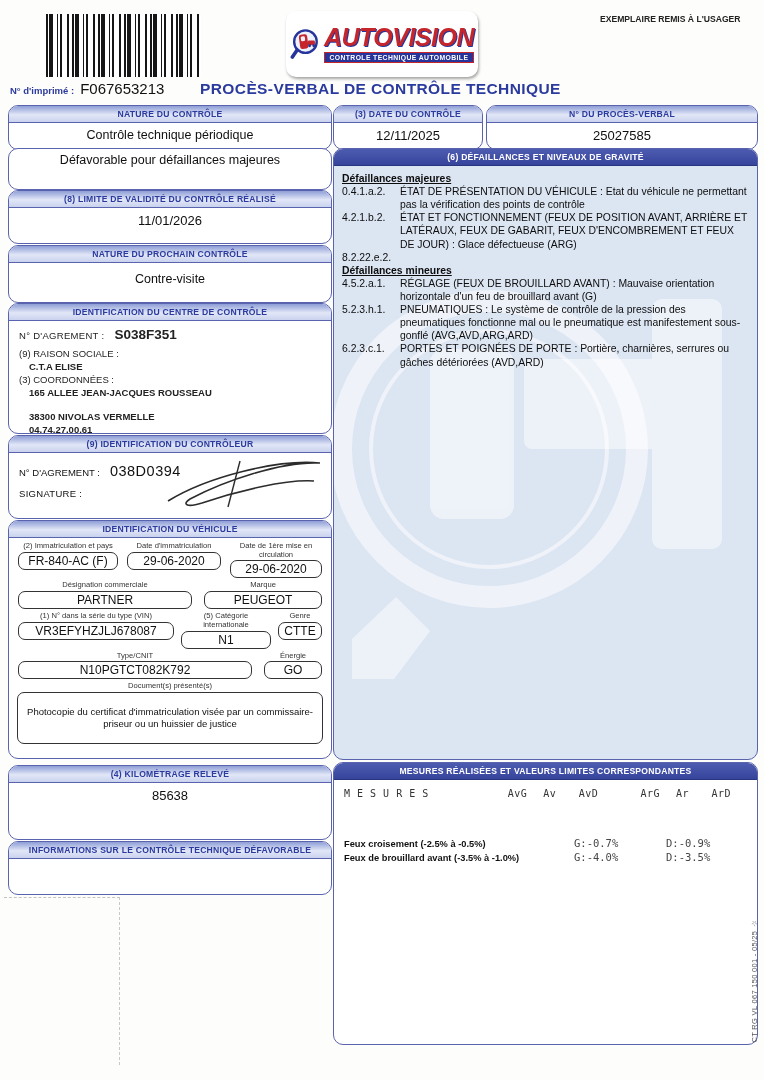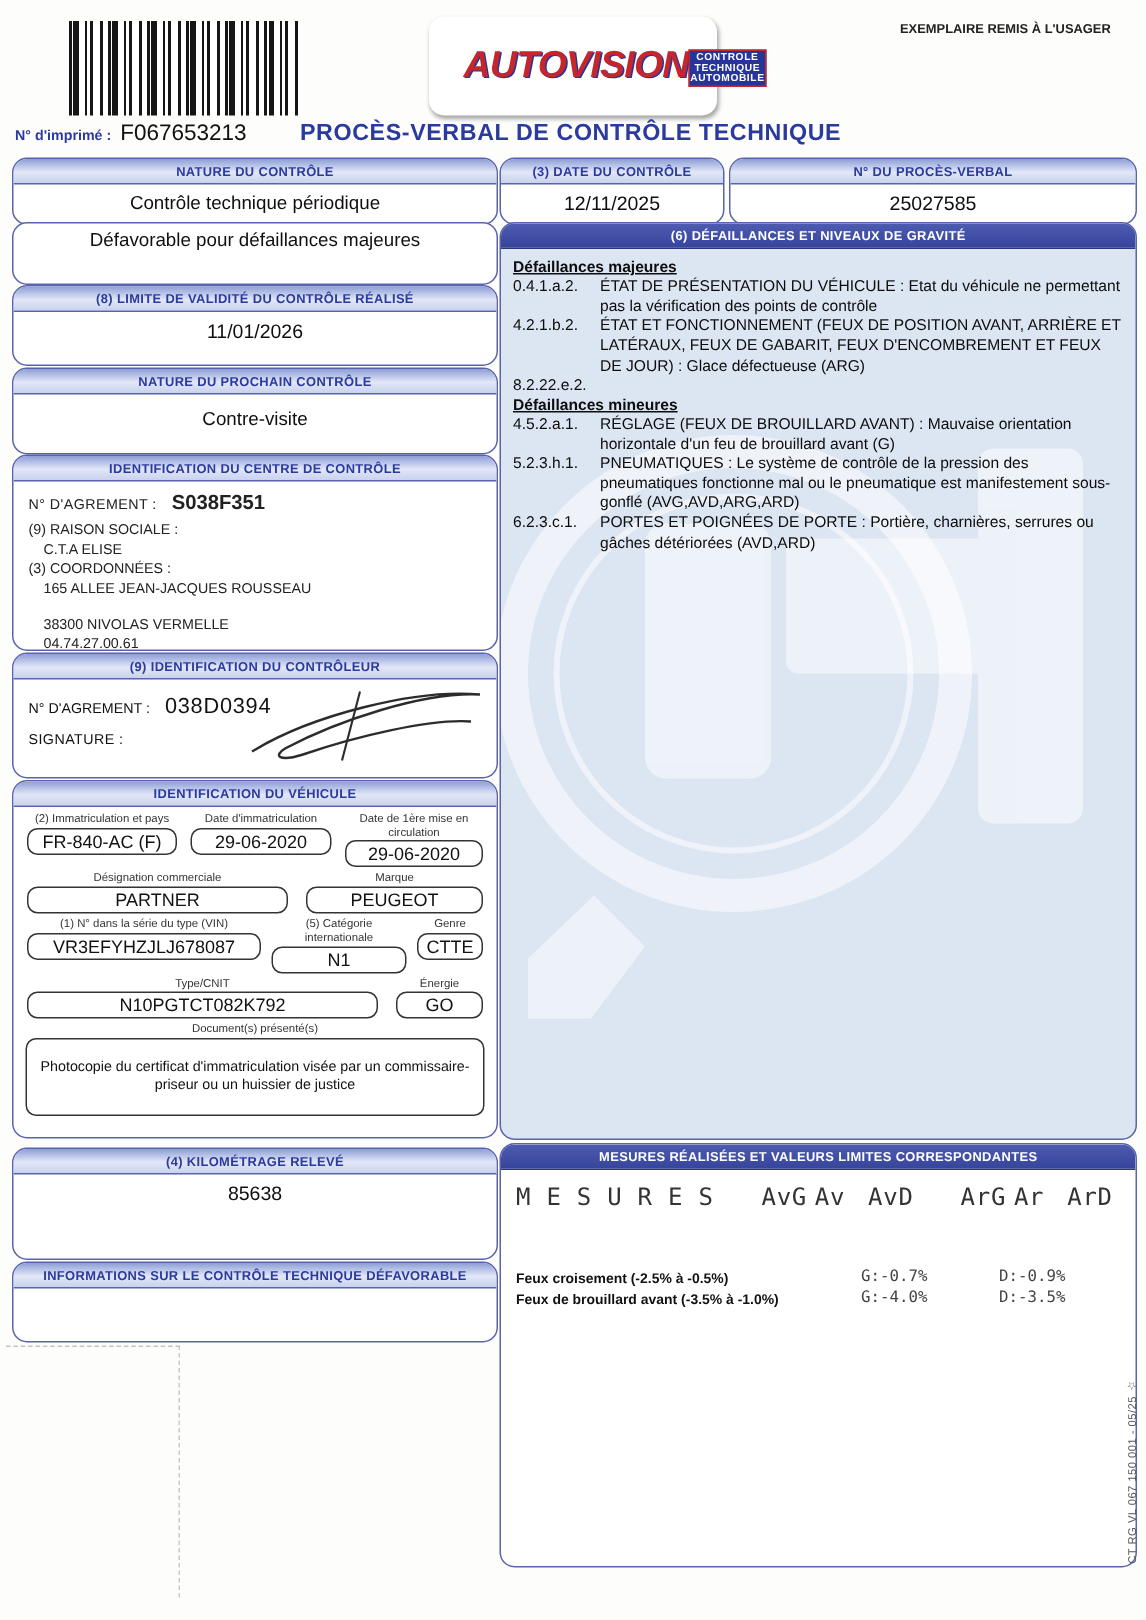--- a/index.html
+++ b/index.html
@@ -14,21 +14,21 @@
        color:#2b3a9e;background:linear-gradient(180deg,#8e9ed6 0%,#e2e7f7 55%,#c9d2ee 100%);
        border-bottom:1px solid #5a63ad;}
   .hdr.dark{background:linear-gradient(180deg,#4d5cb0 0%,#36449c 100%);color:#fff;border-bottom:1px solid #2a357f;}
   .val-center{display:flex;justify-content:center;font-size:12.5px;color:#0f0f0f;padding-top:5px;}
   
   #copy-label{position:absolute;left:600px;top:14px;font-size:8.6px;font-weight:bold;color:#222;}
   #barcode{position:absolute;left:46px;top:14px;width:155px;height:63px;
     background:repeating-linear-gradient(90deg,#161616 0 2px,#fff 2px 3px,#161616 3px 7px,#fff 7px 11px,#161616 11px 12px,#fff 12px 14px,#161616 14px 16px,#fff 16px 21px,#161616 21px 23px,#fff 23px 26px);}
   #logo{position:absolute;left:286px;top:11px;width:192px;height:66px;background:#fff;border-radius:10px;
         box-shadow:1px 2px 3px rgba(0,0,0,.35);display:flex;align-items:center;padding:2px 4px;box-sizing:border-box;}
-  #logo .wordmark{display:flex;margin-left:19px;justify-content:flex-end;}
+  #logo .wordmark{display:flex;flex-direction:column;margin-left:3px;justify-content:flex-end;}
   #logo .brand{font-size:25px;font-weight:bold;font-style:italic;color:#c5262c;letter-spacing:-.5px;
                text-shadow:1px 1px 0 #27359b;line-height:1;}
   #logo .tagline{margin-top:2px;background:#27359b;border:1px solid #c5262c;color:#fff;
                  font-size:6.8px;font-weight:bold;text-align:center;padding:1px 0;letter-spacing:.4px;}
   #imprint{position:absolute;left:10px;top:80px;display:flex;align-items:baseline;gap:6px;}
   #imprint .lbl{font-size:9.5px;font-weight:bold;color:#2b3a9e;}
   #imprint .val{font-size:15px;color:#111;}
   #page-title{position:absolute;left:200px;top:80px;font-size:15.5px;font-weight:bold;color:#2b3a9e;letter-spacing:.4px;}
   
   #sec-nature{left:8px;top:105px;width:322px;height:43px;}
@@ -42,21 +42,21 @@
   #sec-vehicule{left:8px;top:520px;width:322px;height:237px;}
   #sec-km{left:8px;top:765px;width:322px;height:73px;}
   #sec-infos{left:8px;top:841px;width:322px;height:52px;}
   #sec-def{left:333px;top:148px;width:423px;height:610px;background:#dce5f2;}
   #sec-mesures{left:333px;top:762px;width:423px;height:281px;}
   
   .centre-body{padding:5px 10px;font-size:9.5px;line-height:1.35;color:#222;}
   .centre-body .agr{display:flex;align-items:baseline;gap:10px;margin-bottom:4px;}
   .centre-body .agr .lbl{font-size:9.5px;letter-spacing:.3px;}
   .centre-body .agr .val{font-size:13.5px;font-weight:bold;}
-  .centre-body .indent{padding-left:10px;}
+  .centre-body .indent{padding-left:10px;font-weight:bold;}
   
   .ctrl-body{padding:10px 10px 0;font-size:9.5px;position:relative;}
   .ctrl-body .agr{display:flex;align-items:baseline;gap:10px;}
   .ctrl-body .agr .val{font-size:14.5px;letter-spacing:.5px;}
   .ctrl-body .sig-lbl{margin-top:9px;letter-spacing:.3px;}
   #signature{position:absolute;right:4px;top:-2px;}
   
   .veh-body{padding:4px 8px;}
   .veh-row{display:flex;justify-content:space-between;margin-bottom:3px;}
   .fgroup{display:flex;flex-direction:column;align-items:center;}
@@ -66,21 +66,21 @@
   .doc-box{border:1.3px solid #333;border-radius:7px;height:52px;display:flex;align-items:center;
            justify-content:center;text-align:center;font-size:9.5px;line-height:1.3;padding:2px 4px;}
   
   .def-body{padding:6px 8px;font-size:10.4px;line-height:1.26;color:#0d0d0d;position:relative;z-index:2;}
   .def-title{font-weight:bold;text-decoration:underline;}
   .def-row{display:grid;grid-template-columns:56px 1fr;column-gap:2px;}
   .def-row .code{white-space:nowrap;}
   #watermark{position:absolute;left:0;top:90px;z-index:1;}
   
   .mes-body{padding:8px 10px;font-size:10px;}
-  .mes-cols{display:flex;font-family:"DejaVu Sans Mono",monospace;font-size:16px;color:#333;letter-spacing:.5px;}
+  .mes-cols{display:flex;font-family:"DejaVu Sans Mono",monospace;font-size:10px;color:#333;letter-spacing:.5px;}
   .mes-cols .t{width:175px;}
   .mes-cols .c{width:38px;}
   .mes-cols .gap{width:28px;}
   .mes-row{display:flex;align-items:flex-end;margin-top:2px;gap:30px;}
   .mes-row .lab{width:200px;font-size:9.3px;font-weight:bold;color:#111;}
   .mes-row .lab .lim{font-weight:bold;}
   .mes-row .mv{font-family:"DejaVu Sans Mono",monospace;font-size:10.5px;color:#444;width:62px;}
   .mes-spacer{height:36px;}
   
   #footer-ref{position:absolute;right:5px;bottom:38px;writing-mode:vertical-rl;transform:rotate(180deg);

